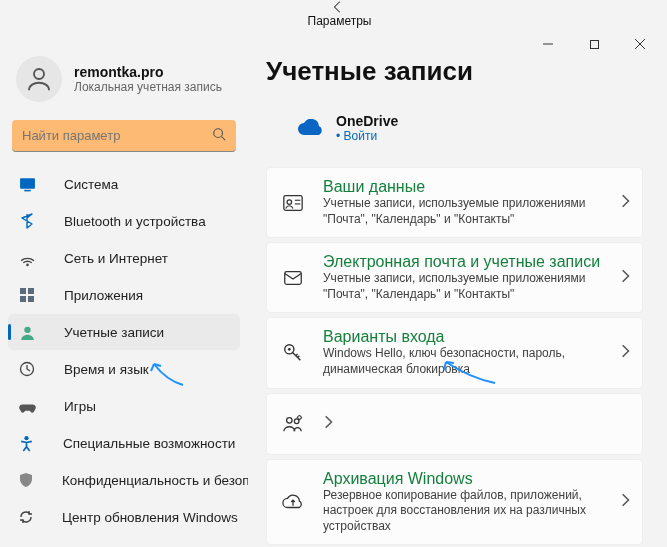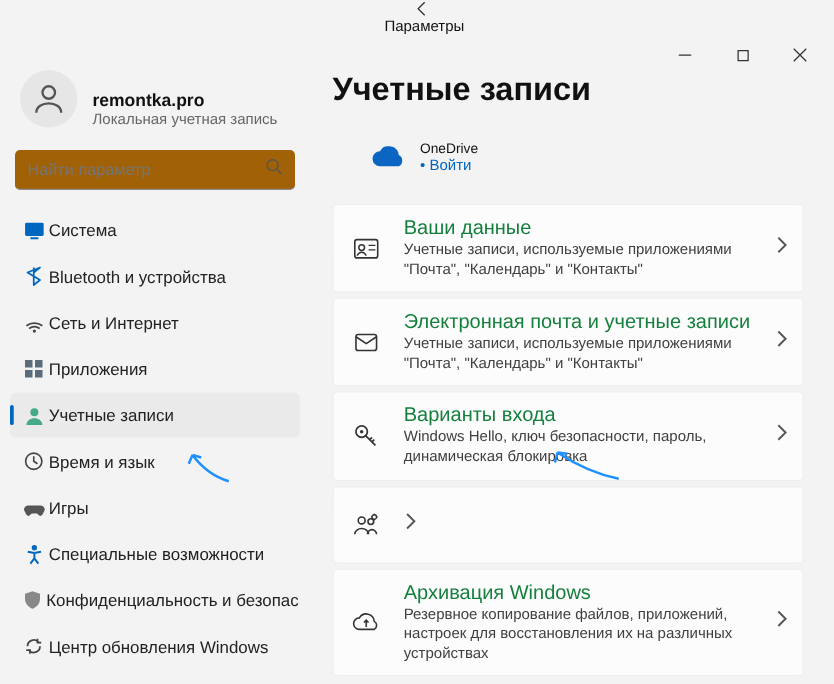--- a/index.html
+++ b/index.html
@@ -52,21 +52,21 @@
       display: flex;
       height: calc(100% - 40px);
     }
     .sidebar {
       width: 248px;
       padding: 8px 8px 0 8px;
       overflow-y: auto;
     }
     .account-block {
       display: flex;
-      align-items: flex-end;
+      align-items: center;
       gap: 12px;
       padding: 8px 8px 12px 8px;
     }
     .avatar {
       width: 46px;
       height: 46px;
       border-radius: 50%;
       background: #e6e6e6;
       display: flex;
       align-items: center;
@@ -77,21 +77,21 @@
       font-weight: 600;
       color: #111;
     }
     .account-sub {
       font-size: 12px;
       color: #666;
     }
     .search-wrap {
       margin: 6px 4px 14px 4px;
       position: relative;
-      background: #a16207;
+      background: #fdba74;
       border-radius: 4px;
       border-bottom: 1px solid #888;
       height: 32px;
       display: flex;
       align-items: center;
       padding: 0 10px;
     }
     .search-wrap input {
       border: none;
       outline: none;
@@ -107,21 +107,21 @@
       flex-direction: column;
       gap: 1px;
     }
     .nav-item {
       height: 36px;
       display: flex;
       align-items: center;
       padding: 0 8px 0 10px;
       border-radius: 5px;
       cursor: pointer;
-      gap: 3px;
+      gap: 28px;
       font-size: 13.5px;
       color: #222;
       position: relative;
       white-space: nowrap;
     }
     .nav-item.active {
       background: #eaeaea;
     }
     .nav-item.active::before {
       content: "";
@@ -158,22 +158,22 @@
       margin-left: 30px;
       margin-bottom: 24px;
     }
     .cloud-icon {
       width: 28px;
       display: flex;
       align-items: center;
       justify-content: center;
     }
     .one-title {
-      font-size: 11px;
-      font-weight: 400;
+      font-size: 14px;
+      font-weight: 700;
       color: #111;
     }
     .one-sub {
       font-size: 12px;
       color: #0067c0;
     }
     .one-sub::before {
       content: "• ";
     }
     .cards {

